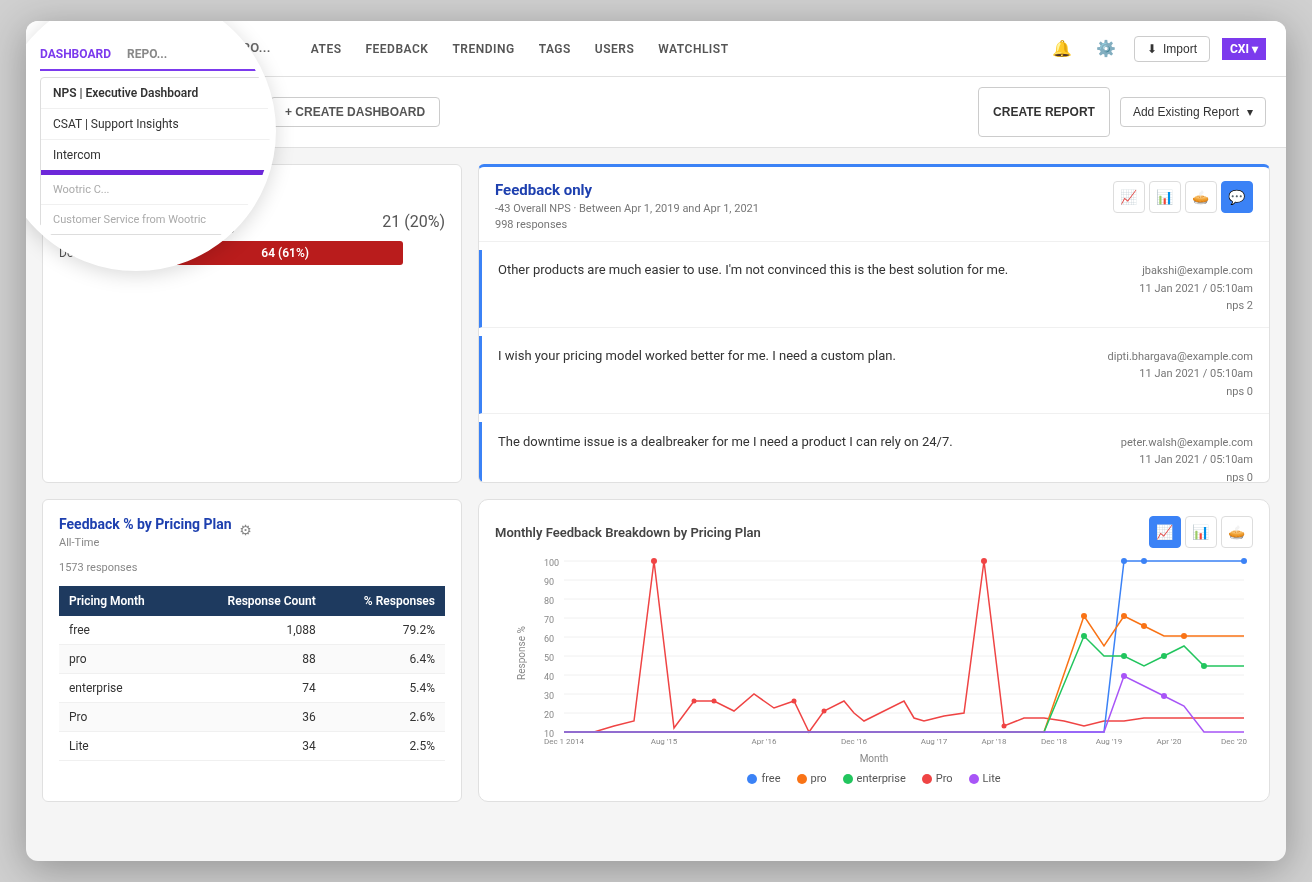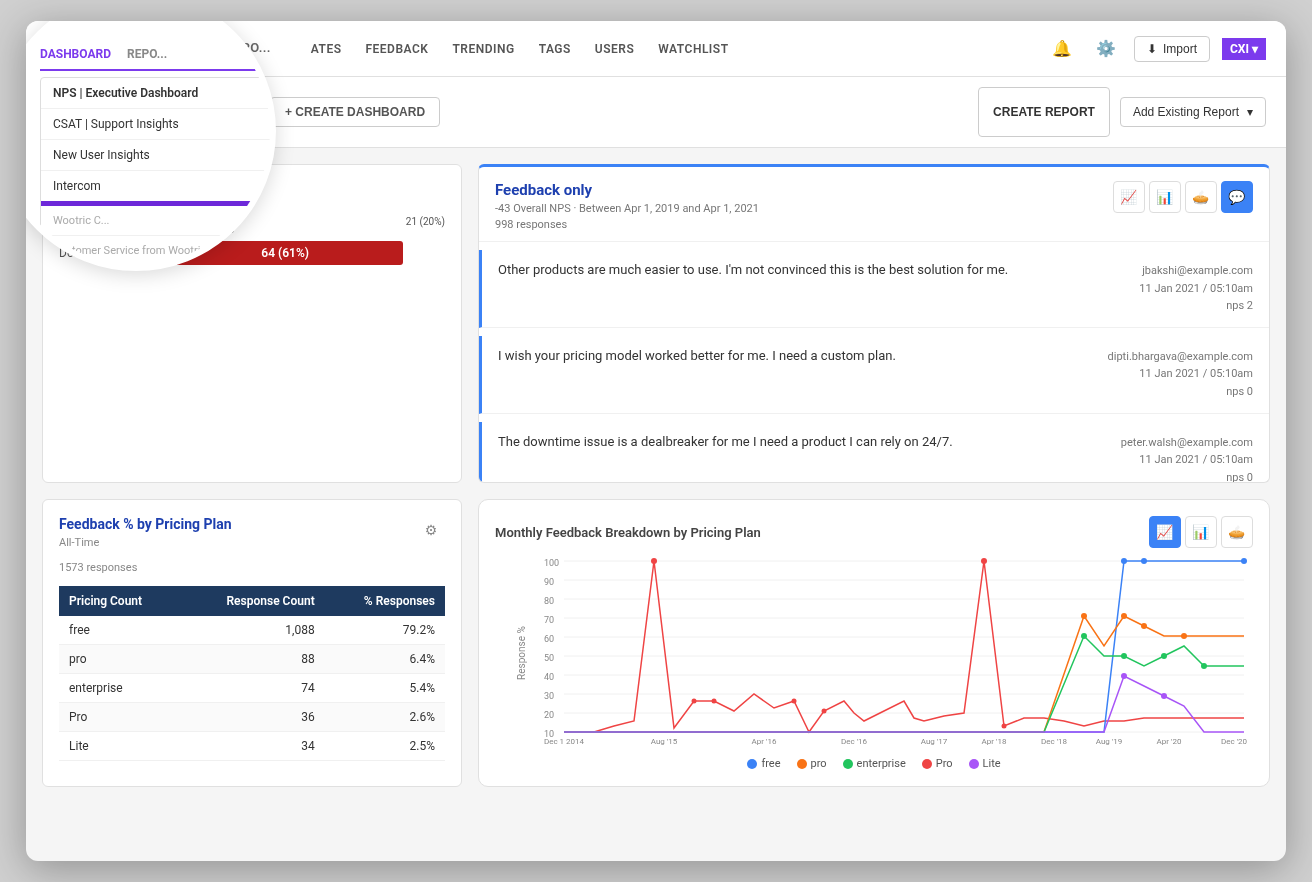--- a/index.html
+++ b/index.html
@@ -238,21 +238,21 @@
       height: 24px;
       border-radius: 3px;
       display: flex; align-items: center; justify-content: center;
       color: white;
       font-size: 12px;
       font-weight: 600;
     }
     .bar-gray { background: #888; }
     .bar-red { background: #b91c1c; }
     .score-text {
-      font-size: 10px;
+      font-size: 16px;
       color: #555;
       width: 80px;
       text-align: right;
     }
 
     
     .feedback-panel {
       flex: 1;
       background: white;
       border: 1px solid #e0e0e0;
@@ -432,21 +432,20 @@
   <div class="circle-highlight" style="position:absolute;top:-30px;left:-30px;">
 
     <div style="position:absolute;top:42px;left:38px;width:240px;">
       <div style="display:flex;gap:16px;align-items:center;padding:8px 0;border-bottom:2px solid #7c3aed;">
         <span style="font-weight:700;font-size:12px;color:#7c3aed;">DASHBOARD</span>
         <span style="font-weight:700;font-size:12px;color:#888;">REPO...</span>
       </div>
       <div style="margin-top:6px;background:white;border:1px solid #ddd;border-radius:4px;overflow:hidden;">
         <div style="padding:8px 12px;font-size:12px;color:#333;border-bottom:1px solid #f0f0f0;font-weight:600;">NPS | Executive Dashboard</div>
         <div style="padding:8px 12px;font-size:12px;color:#333;border-bottom:1px solid #f0f0f0;">CSAT | Support Insights</div>
-        <div style="padding:8px 12px;font-size:12px;color:#333;border-bottom:1px solid #f0f0f0;">New User Insights</div>
         <div style="padding:8px 12px;font-size:12px;color:#333;border-bottom:5px solid #6d28d9;">Intercom</div>
         <div style="padding:8px 12px;font-size:11px;color:#aaa;border-bottom:1px solid #f0f0f0;">Wootric C...</div>
         <div style="padding:8px 12px;font-size:11px;color:#aaa;">Customer Service from Wootric</div>
       </div>
     </div>
   </div>
 
   <div class="nav-bar">
     <div class="logo">W</div>
     <div class="nav-tabs">
@@ -559,32 +558,32 @@
               <div class="feedback-nps">nps 0</div>
             </div>
           </div>
         </div>
       </div>
     </div>
 
     <div class="bottom-row">
 
       <div class="pricing-table-panel">
-        <div style="display:flex;justify-content:space-between;align-items:flex-start;">
+        <div style="display:flex;justify-content:flex-start;align-items:flex-start;">
           <div>
             <div class="pricing-title">Feedback % by Pricing Plan</div>
             <div class="pricing-sub">All-Time</div>
             <div class="pricing-sub">1573 responses</div>
           </div>
           <button class="panel-icon-btn">⚙</button>
         </div>
         <table class="data-table">
           <thead>
             <tr>
-              <th>Pricing Count</th>
+              <th>Pricing Month</th>
               <th>Response Count</th>
               <th>% Responses</th>
             </tr>
           </thead>
           <tbody>
             <tr>
               <td>free</td>
               <td>1,088</td>
               <td>79.2%</td>
             </tr>
@@ -688,20 +687,21 @@
             <text x="220" y="188" font-size="8" fill="#888" text-anchor="middle">Apr '16</text>
             <text x="310" y="188" font-size="8" fill="#888" text-anchor="middle">Dec '16</text>
             <text x="390" y="188" font-size="8" fill="#888" text-anchor="middle">Aug '17</text>
             <text x="450" y="188" font-size="8" fill="#888" text-anchor="middle">Apr '18</text>
             <text x="510" y="188" font-size="8" fill="#888" text-anchor="middle">Dec '18</text>
             <text x="565" y="188" font-size="8" fill="#888" text-anchor="middle">Aug '19</text>
             <text x="625" y="188" font-size="8" fill="#888" text-anchor="middle">Apr '20</text>
             <text x="690" y="188" font-size="8" fill="#888" text-anchor="middle">Dec '20</text>
           </svg>
         </div>
+        <div class="chart-x-label">Month</div>
         <div class="chart-legend">
           <div class="legend-item">
             <span class="legend-dot" style="background:#3b82f6;"></span>
             <span>free</span>
           </div>
           <div class="legend-item">
             <span class="legend-dot" style="background:#f97316;"></span>
             <span>pro</span>
           </div>
           <div class="legend-item">

